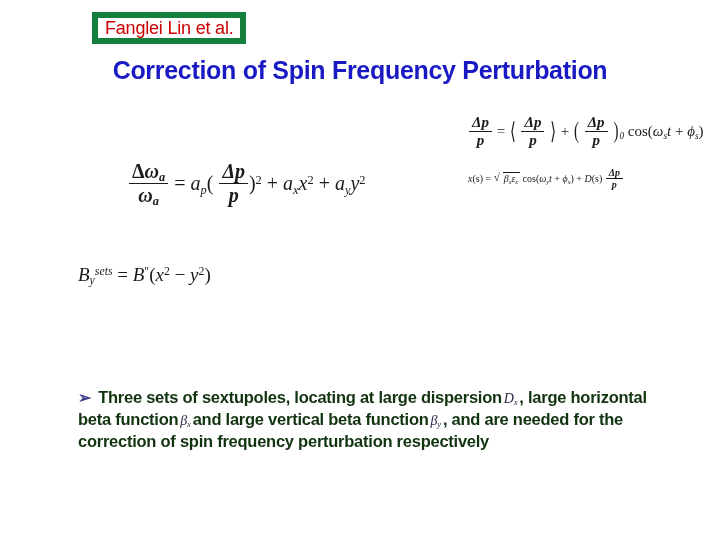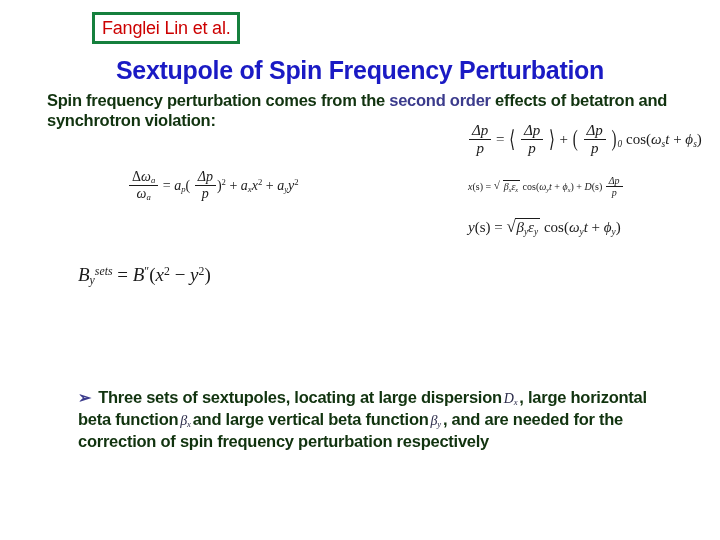--- a/index.html
+++ b/index.html
@@ -21,21 +21,21 @@
     background: #ffffff;
   }
 
   
   .author-box {
     position: absolute;
     left: 92px;
     top: 12px;
     height: 32px;
     box-sizing: border-box;
-    border: 3px solid #15803d;
+    border: 6px solid #15803d;
     background: #ffffff;
     padding: 0 7px;
     display: flex;
     align-items: center;
   }
   .author-box .author-text {
     color: #cc0000;
     font-size: 18px;
     font-weight: 400;
     letter-spacing: -0.2px;
@@ -90,23 +90,24 @@
   }
   sub { vertical-align: -0.28em; }
   sup { vertical-align: 0.52em; }
 
   
   .frac {
     display: inline-flex;
     flex-direction: column;
     vertical-align: middle;
     text-align: center;
-    margin: 8px 1px;
+    margin: 0 1px;
     position: relative;
     top: -0.08em;
+    font-weight: bold;
   }
   .frac > .num { border-bottom: 1.3px solid #1b1b1b; padding: 0 3px; }
   .frac > .den { padding: 0 3px; }
 
   
   .sqrt {
     display: inline-block;
     position: relative;
     padding-left: 9px;
   }
@@ -126,21 +127,21 @@
 
   
   .delim { font-style: normal; display: inline-block; transform: scaleY(1.55); margin: 0 1px; }
 
   
   .eq-right-1 { position: absolute; left: 468px; top: 115px; font-size: 15px; }
   .eq-right-2 { position: absolute; left: 468px; top: 168px; font-size: 10px; }
   .eq-right-3 { position: absolute; left: 468px; top: 218px; font-size: 15px; }
 
   
-  .eq-main { position: absolute; left: 128px; top: 162px; font-size: 14px; }
+  .eq-main { position: absolute; left: 128px; top: 162px; font-size: 20px; }
 
   
   .sextupole-line {
     position: absolute;
     left: 44px;
     top: 262px;
     display: flex;
     align-items: baseline;
   }
   .eq-sext { font-size: 19px; margin-left: 34px; position: relative; top: 2px; }
@@ -177,25 +178,22 @@
 </style>
 </head>
 <body>
 
 <div class="slide">
 
   <div class="author-box">
     <span class="author-text">Fanglei Lin et al.</span>
   </div>
 
-  <div class="slide-title">Sextupole of Spin Frequency Perturbation</div>
-
-  <div class="intro body-text">
-    <span>Spin frequency perturbation comes from the </span><span class="accent-blue">second order</span><span> effects of betatron and synchrotron violation:</span>
-  </div>
+  <div class="slide-title">Correction of Spin Frequency Perturbation</div>
+
 
   <div class="math eq-right-1">
     <span class="frac">
       <span class="num">Δp</span>
       <span class="den">p</span>
     </span>
     <span class="op">=</span>
     <span class="delim">⟨</span>
     <span class="frac">
       <span class="num">Δp</span>
@@ -222,28 +220,20 @@
     <span class="op">+</span>
     <span>ϕ</span><sub>x</sub><span class="op">)</span>
     <span class="op">+</span>
     <span>D</span><span class="op">(s)</span>
     <span class="frac">
       <span class="num">Δp</span>
       <span class="den">p</span>
     </span>
   </div>
 
-  <div class="math eq-right-3">
-    <span>y</span><span class="op">(s)</span>
-    <span class="op">=</span>
-    <span class="sqrt"><span class="rad"><span>β</span><sub>y</sub><span>ε</span><sub>y</sub></span></span>
-    <span class="up">cos(</span><span>ω</span><sub>y</sub><span>t</span>
-    <span class="op">+</span>
-    <span>ϕ</span><sub>y</sub><span class="op">)</span>
-  </div>
 
   <div class="math eq-main">
     <span class="frac">
       <span class="num"><span class="op">Δ</span><span>ω</span><sub>a</sub></span>
       <span class="den"><span>ω</span><sub>a</sub></span>
     </span>
     <span class="op">=</span>
     <span>a</span><sub>p</sub><span class="op">(</span>
     <span class="frac">
       <span class="num">Δp</span>

